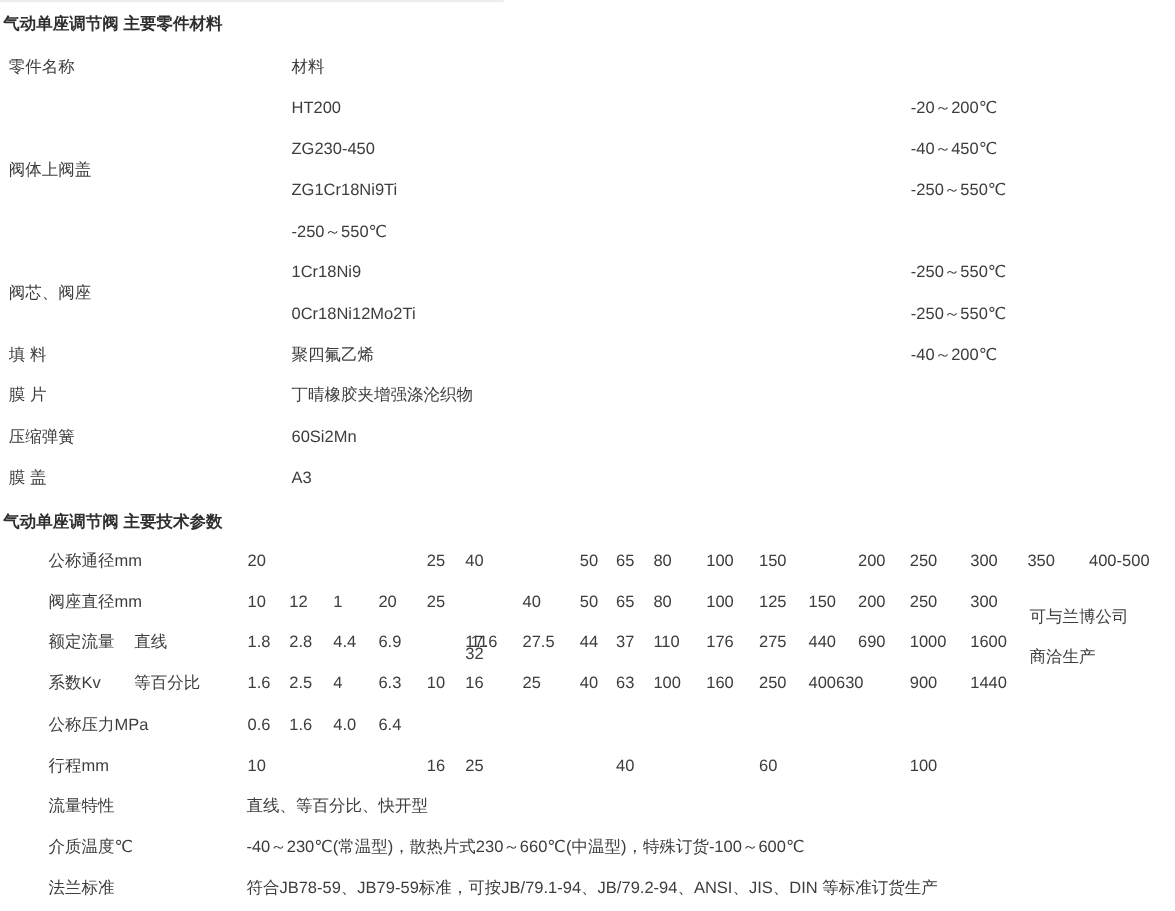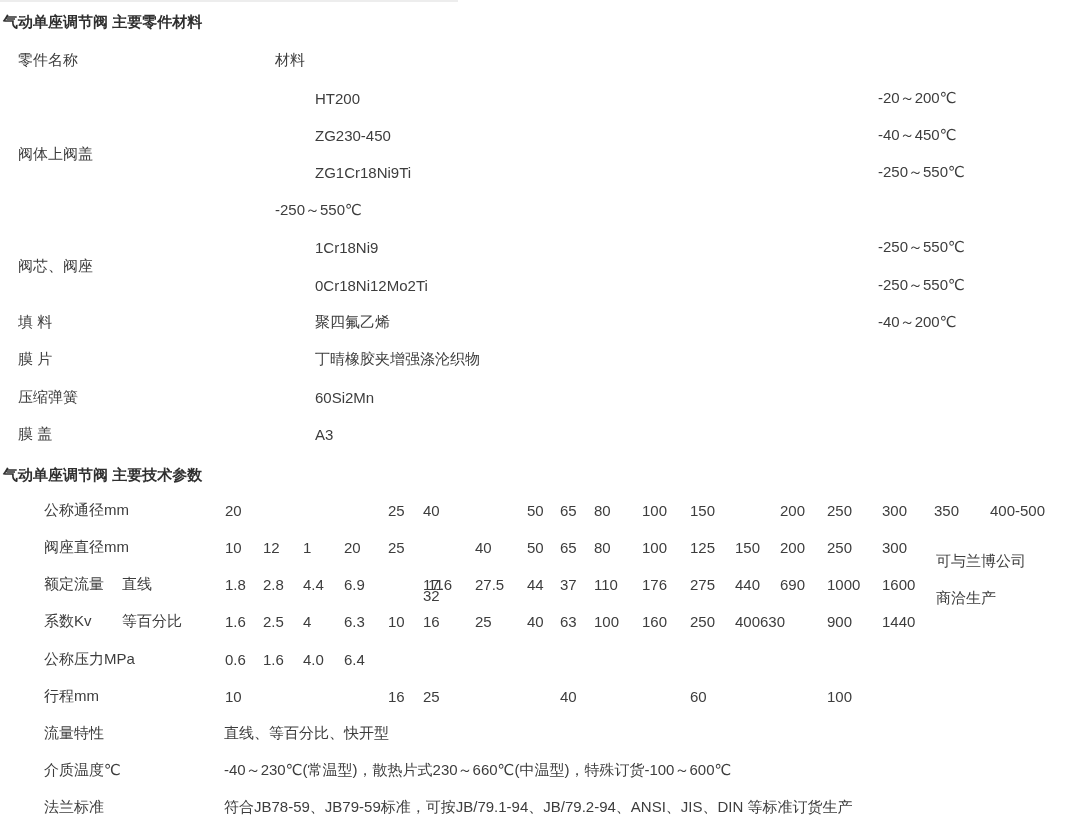--- a/index.html
+++ b/index.html
@@ -14,28 +14,28 @@
   .top-frag { position: absolute; top: 0; left: 0; width: 458px; height: 2px; background: #ededed; }
 
   .sec-title {
     font-size: 15px; font-weight: bold; color: #2f2f2f;
     padding: 12px 0 0 3px; line-height: 19px;
   }
 
   
   .t1 { margin-top: 11px; }
   .t1-head { display: flex; height: 37.4px; align-items: center; }
-  .col-part { width: 265px; padding-left: 8px; margin-left: 10px; }
+  .col-part { width: 265px; padding-left: 8px; }
   .col-mat  { width: 563px; }
   .col-temp { flex: 1; }
   .t1-group { display: flex; }
   .t1-group > .col-part { display: flex; align-items: center; }
   .t1-rows  { flex: 1; display: flex; flex-direction: column; }
   .t1-row   { display: flex; height: 37.4px; align-items: center; }
-  .t1-row .col-mat { width: 563px; margin-left: 40px; }
+  .t1-row .col-mat { width: 563px; }
 
   
   .t2 { position: relative; margin-top: 7px; }
   .t2-row  { position: relative; height: 37.2px; }
   .t2-label, .t2-sub, .t2-cell, .t2-text {
     position: absolute; top: 50%; transform: translateY(-50%); white-space: nowrap;
   }
   .t2-label { left: 8px; margin-left: 36px; }
   .t2-sub   { left: 122px; }
   .t2-text  { left: 224px; }

